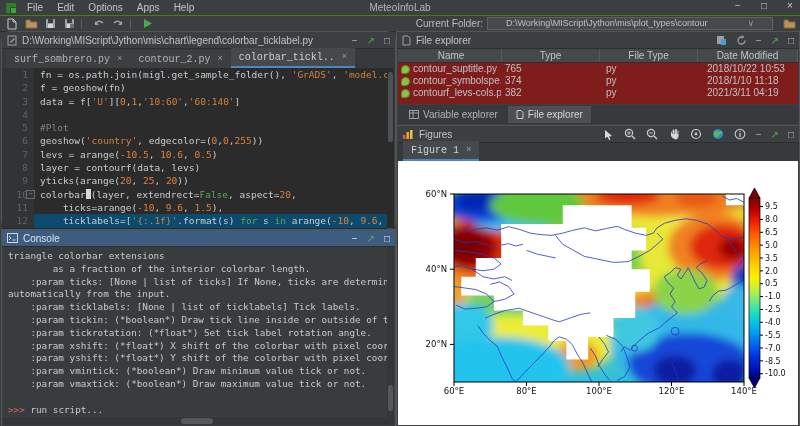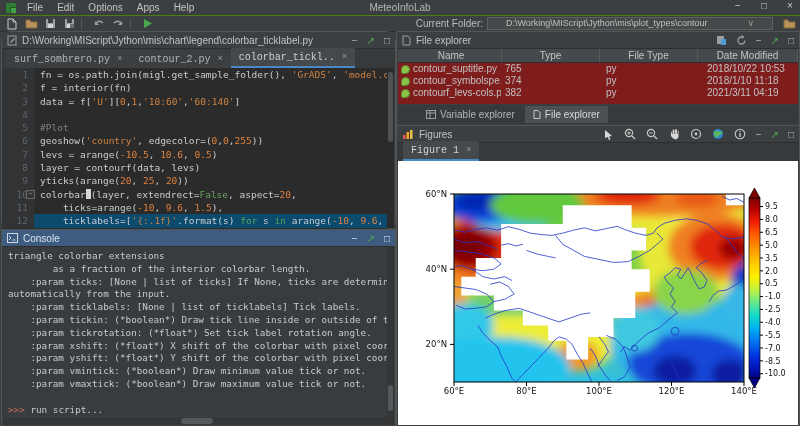--- a/index.html
+++ b/index.html
@@ -60,21 +60,21 @@
   #ftable{position:absolute;left:1px;right:1px;top:17px;bottom:21px;overflow:hidden;background:#7f1d1d;font-size:10px;}
   .fhead{display:flex;height:13px;background:#45494b;border-bottom:1px solid #2e2e2e;color:#c3c3c3;}
   .fhead div{text-align:center;border-right:1px solid #57595b;line-height:13px;}
   .frow{display:flex;height:12px;line-height:12px;color:#c0c0c0;}
   .frow div{overflow:hidden;white-space:nowrap;}
   .c-name{width:100px;padding-left:3px;display:flex;align-items:center;gap:3px;}
   .c-size{width:97px;padding-left:4px;}
   .c-type{width:97px;padding-left:4px;}
   .c-date{flex:1;padding-left:4px;}
   .pyico{width:7px;height:7px;border-radius:50% 50% 50% 2px;background:#8bc34a;border:1px solid #5a8f2a;flex:0 0 7px;}
-  #fx-tabs{position:absolute;left:1px;right:1px;bottom:1px;height:19px;background:#373a3c;display:flex;align-items:center;padding-left:20px;gap:2px;}
+  #fx-tabs{position:absolute;left:1px;right:1px;bottom:1px;height:19px;background:#373a3c;display:flex;align-items:center;padding-left:3px;gap:2px;}
   .xtab{height:17px;display:flex;align-items:center;gap:4px;padding:0 8px;color:#b4b4b4;}
   .xtab.active{background:#4c5052;color:#d8d8d8;}
   
   #fig-tabs{height:18px;display:flex;align-items:flex-end;background:#373a3c;border-bottom:1px solid #2e2e2e;padding-left:6px;}
   #fig-canvas{position:absolute;left:1px;right:1px;top:35px;bottom:1px;background:#ffffff;}
   .ticon{display:inline-flex;width:13px;height:13px;align-items:center;justify-content:center;}
   svg{display:block;}
   text{font-family:"DejaVu Sans",sans-serif;}
 </style>
 </head>
@@ -180,21 +180,21 @@
           <span class="x">×</span>
         </span>
       <span class="etab active">
         <span>colorbar_tickl..</span>
           <span class="x">×</span>
         </span>
     </div>
     <div id="code">
       <div id="code-lines">
           <div class="cl"><span class="gut">1</span><span class="ct"><span class="p">fn = os.path.join(migl.get_sample_folder(), </span><span class="s">'GrADS'</span><span class="p">, </span><span class="s">'model.ctl'</span></span></div>
-          <div class="cl"><span class="gut">2</span><span class="ct"><span class="p">f = interior(fn)</span></span></div>
+          <div class="cl"><span class="gut">2</span><span class="ct"><span class="p">f = geoshow(fn)</span></span></div>
           <div class="cl"><span class="gut">3</span><span class="ct"><span class="p">data = f[</span><span class="s">'U'</span><span class="p">][</span><span class="n">0</span><span class="p">,</span><span class="n">1</span><span class="p">,</span><span class="s">'10:60'</span><span class="p">,</span><span class="s">'60:140'</span><span class="p">]</span></span></div>
           <div class="cl"><span class="gut">4</span><span class="ct">&nbsp;</span></div>
           <div class="cl"><span class="gut">5</span><span class="ct"><span class="c">#Plot</span></span></div>
           <div class="cl"><span class="gut">6</span><span class="ct"><span class="p">geoshow(</span><span class="s">'country'</span><span class="p">, edgecolor=(</span><span class="n">0</span><span class="p">,</span><span class="n">0</span><span class="p">,</span><span class="n">255</span><span class="p">))</span></span></div>
           <div class="cl"><span class="gut">7</span><span class="ct"><span class="p">levs = arange(</span><span class="n">-10.5</span><span class="p">, </span><span class="n">10.6</span><span class="p">, </span><span class="n">0.5</span><span class="p">)</span></span></div>
           <div class="cl"><span class="gut">8</span><span class="ct"><span class="p">layer = contourf(data, levs)</span></span></div>
           <div class="cl"><span class="gut">9</span><span class="ct"><span class="p">yticks(arange(</span><span class="n">20</span><span class="p">, </span><span class="n">25</span><span class="p">, </span><span class="n">20</span><span class="p">))</span></span></div>
           <div class="cl"><span class="gut">10<span class="fold">−</span></span><span class="ct"><span class="p">colorbar</span><span class="caret"></span><span class="p">(layer, extendrect=</span><span class="k">False</span><span class="p">, aspect=</span><span class="n">20</span><span class="p">,</span></span></div>
           <div class="cl"><span class="gut">11</span><span class="ct"><span class="p">    ticks=arange(</span><span class="n">-10</span><span class="p">, </span><span class="n">9.6</span><span class="p">, </span><span class="n">1.5</span><span class="p">),</span></span></div>
           <div class="cl hl"><span class="gut">12</span><span class="ct"><span class="p">    ticklabels=[</span><span class="s">'{:.1f}'</span><span class="p">.format(s) </span><span class="k">for</span><span class="p"> s </span><span class="k">in</span><span class="p"> arange(</span><span class="n">-10</span><span class="p">, </span><span class="n">9.6</span><span class="p">, </span></span></div>

